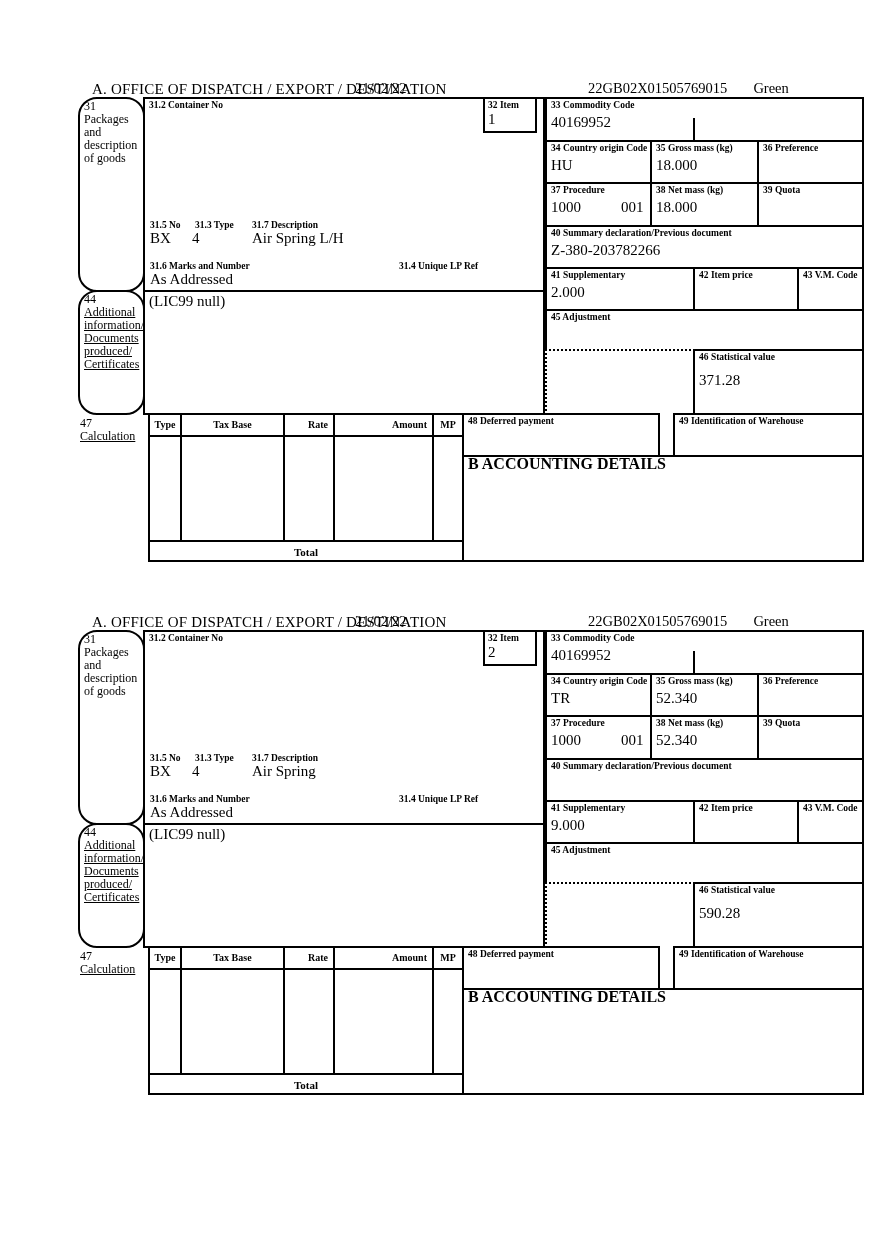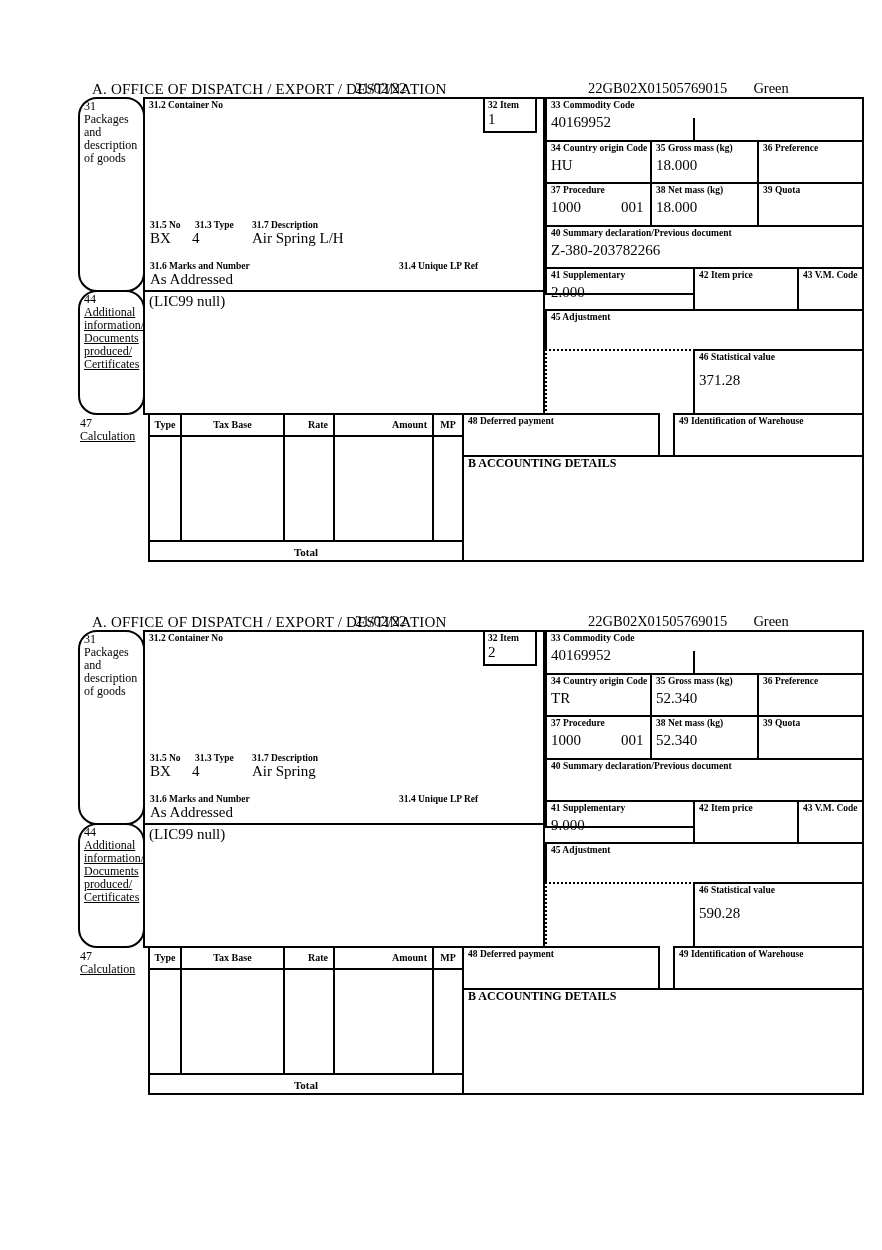--- a/index.html
+++ b/index.html
@@ -31,42 +31,42 @@
   .c44{left:65px;top:209px;width:402px;height:125px;}
   .itm{left:405px;top:16px;width:54px;height:36px;padding:1px 3px;}
   .c33{left:467px;top:16px;width:319px;height:45px;}
   .c34{left:467px;top:59px;width:107px;height:44px;}
   .c35{left:572px;top:59px;width:109px;height:44px;}
   .c36{left:679px;top:59px;width:107px;height:44px;}
   .c37{left:467px;top:101px;width:107px;height:45px;}
   .c38{left:572px;top:101px;width:109px;height:45px;}
   .c39{left:679px;top:101px;width:107px;height:45px;}
   .c40{left:467px;top:144px;width:319px;height:44px;}
-  .c41{left:467px;top:186px;width:150px;height:28px;}
+  .c41{left:467px;top:186px;width:150px;height:44px;}
   .c42{left:615px;top:186px;width:106px;height:44px;}
   .c43{left:719px;top:186px;width:67px;height:44px;}
   .c45{left:467px;top:228px;width:319px;height:42px;}
   .dotbox{left:467px;top:268px;width:150px;height:66px;border:none;
           border-left:2px dotted #000;border-top:2px dotted #000;}
   .c46{left:615px;top:268px;width:171px;height:66px;}
   .divider33{position:absolute;left:615px;top:37px;width:2px;height:24px;background:#000;}
 
   
   .th,.tb{text-align:center;}
   .thc{font-size:10px;font-weight:bold;line-height:18px;}
   .x1{left:70px;width:34px;}  .x2{left:102px;width:105px;} .x3{left:205px;width:52px;}
   .x4{left:255px;width:101px;} .x5{left:354px;width:32px;}
   .yh{top:332px;height:24px;} .yb{top:354px;height:107px;}
   .ar{text-align:right;padding-right:5px;}
   .trow{left:70px;top:459px;width:316px;height:22px;text-align:center;
         font-size:11px;font-weight:bold;line-height:18px;}
   .c48{left:384px;top:332px;width:198px;height:44px;}
   .c49{left:595px;top:332px;width:191px;height:44px;}
   .cB{left:384px;top:374px;width:402px;height:107px;}
-  .cB .lab{font-size:12px;}
+  .cB .lab{font-size:16px;}
   .l47{left:2px;top:336px;}
 
   
   .in31{position:absolute;font-size:9.5px;font-weight:bold;white-space:nowrap;}
   .vin31{position:absolute;font-size:15px;white-space:nowrap;}
 </style>
 </head>
 <body>
 
 <div id="page">

